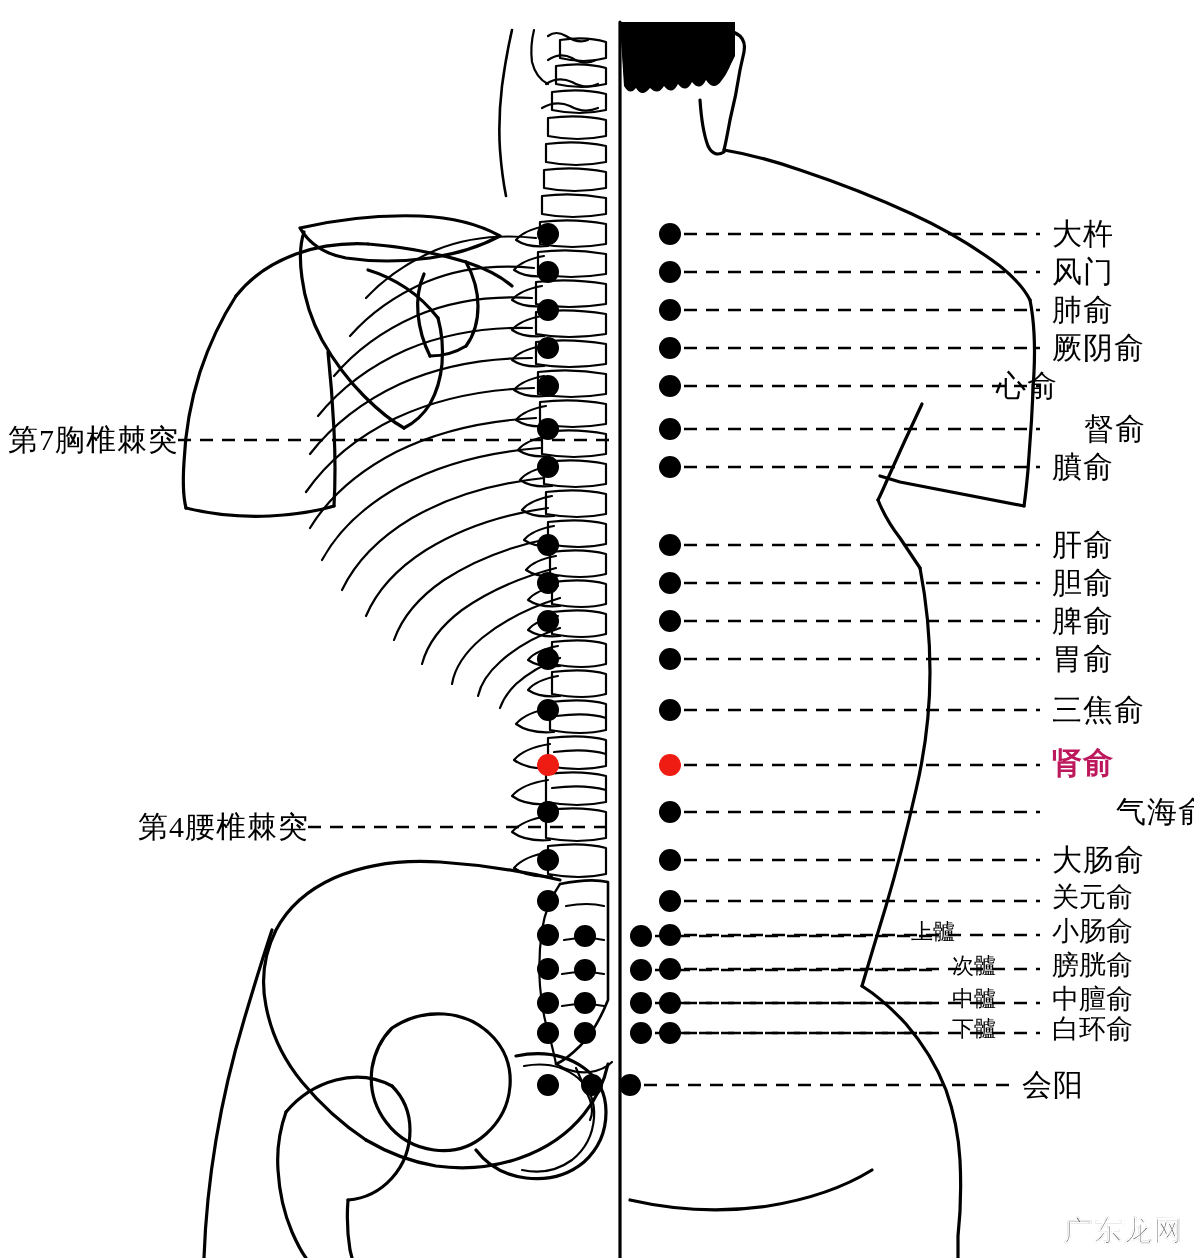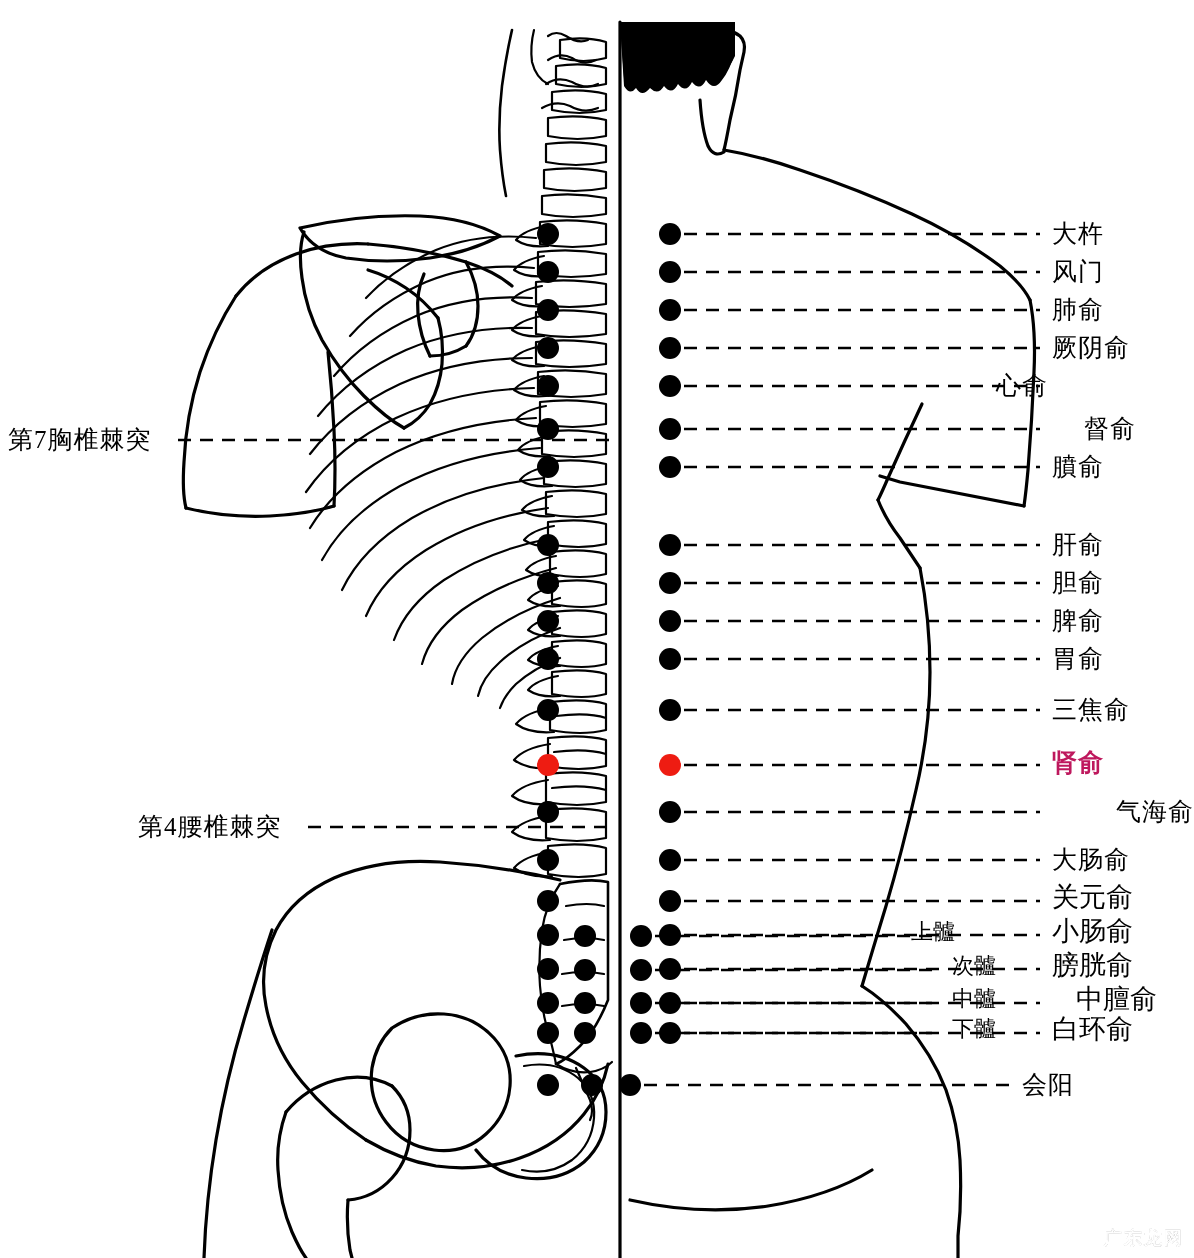--- a/index.html
+++ b/index.html
@@ -3,26 +3,26 @@
 <meta charset="utf-8">
 <title>Back Acupoint Chart</title>
 <style>
   html,body{margin:0;padding:0;background:#ffffff;}
   body{width:1194px;height:1258px;position:relative;overflow:hidden;
        font-family:"Liberation Serif","DejaVu Serif",serif;}
   #stage{position:absolute;left:0;top:0;width:1194px;height:1258px;}
   svg#art{position:absolute;left:0;top:0;width:1194px;height:1258px;}
   .lbl{position:absolute;white-space:nowrap;color:#000;
        font-family:"Liberation Serif","DejaVu Serif",serif;
-       font-size:25px;line-height:30px;font-weight:500;letter-spacing:1px;}
+       font-size:30px;line-height:30px;font-weight:500;letter-spacing:1px;}
   .lbl-left{text-align:right;}
   .lbl-hl{color:#be185d;font-weight:bold;}
   .lbl-small{font-size:27px;line-height:23px;letter-spacing:0px;}
   .lbl-liao{font-size:22px;line-height:22px;letter-spacing:0;}
-  .wm{position:absolute;right:10px;bottom:8px;font-size:18px;font-weight:bold;
+  .wm{position:absolute;right:10px;bottom:8px;font-size:28px;font-weight:bold;
       color:#3a3a3a;letter-spacing:2px;
       font-family:"DejaVu Sans","Liberation Sans",sans-serif;
       -webkit-text-stroke:0.6px #ffffff;}
 </style>
 </head>
 <body>
 
 <div id="stage">
 
   <svg id="art" viewBox="0 0 1194 1258" xmlns="http://www.w3.org/2000/svg">
@@ -338,21 +338,21 @@
       <div class="lbl " style="top: 644px; left: 1052px;">胃俞</div>
       <div class="lbl " style="top: 695px; left: 1052px;">三焦俞</div>
       <div class="lbl  lbl-hl" style="top: 748px; left: 1052px;">肾俞</div>
       <div class="lbl " style="top: 797px; left: 1116px;">气海俞</div>
       <div class="lbl " style="top: 845px; left: 1052px;">大肠俞</div>
     </div>
   <div id="labels-sacral">
       <div class="lbl lbl-small" style="top: 886px; left: 1052px;">关元俞</div>
       <div class="lbl lbl-small" style="top: 920px; left: 1052px;">小肠俞</div>
       <div class="lbl lbl-small" style="top: 954px; left: 1052px; text-align: right;">膀胱俞</div>
-      <div class="lbl lbl-small" style="top: 988px; left: 1052px; margin-left: 24px;">中膻俞</div>
+      <div class="lbl lbl-small" style="top: 988px; left: 1052px;">中膻俞</div>
       <div class="lbl lbl-small" style="top: 1018px; left: 1052px;">白环俞</div>
     </div>
   <div id="labels-liao">
       <div class="lbl lbl-liao" style="top: 921px; left: 911px;">上髗</div>
       <div class="lbl lbl-liao" style="top: 955px; left: 952px;">次髗</div>
       <div class="lbl lbl-liao" style="top: 988px; left: 952px;">中髗</div>
       <div class="lbl lbl-liao" style="top: 1018px; left: 952px;">下髗</div>
     </div>
   <div id="label-bottom">
       <div class="lbl " style="top: 1070px; left: 1022px;">会阳</div>

